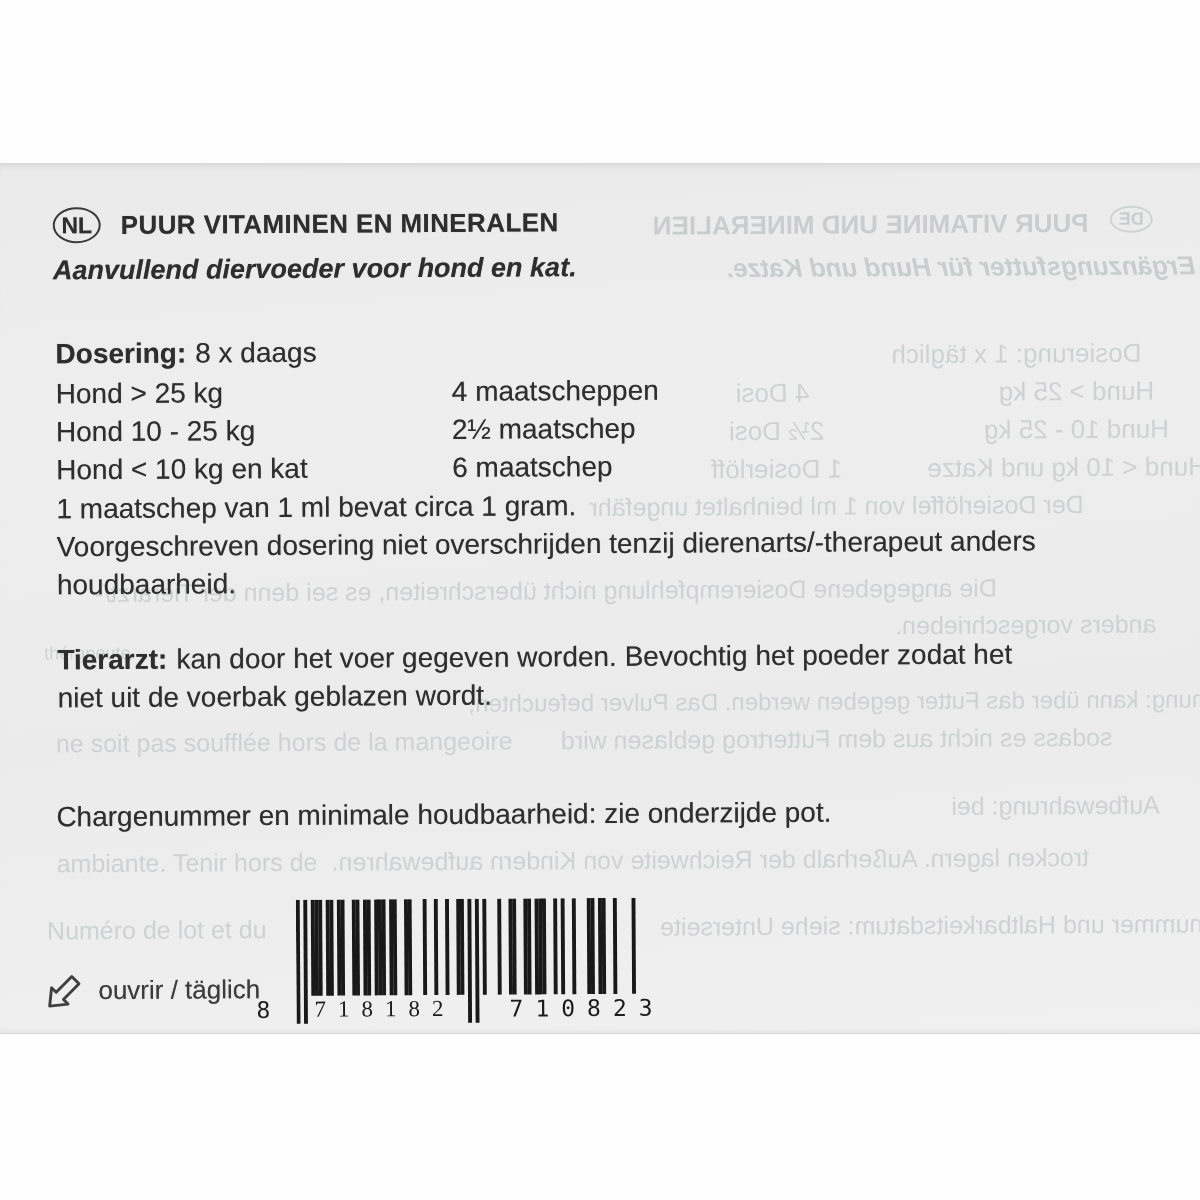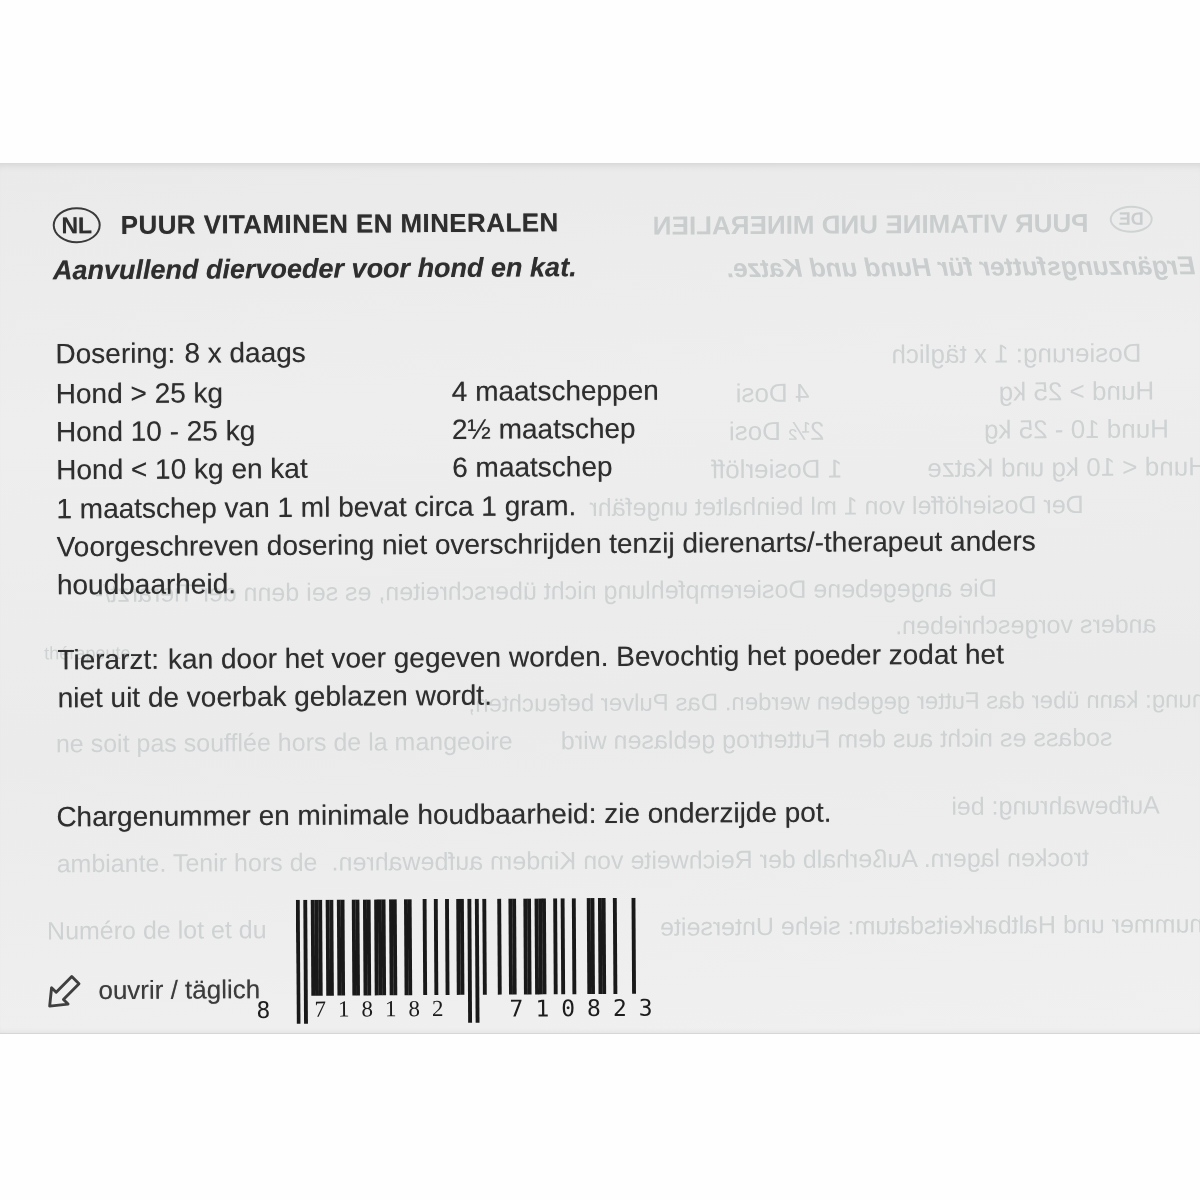--- a/index.html
+++ b/index.html
@@ -22,21 +22,21 @@
   .hdr{left:55px;top:40px;display:flex;align-items:center;gap:20px;}
   .badge{
     width:44px;height:32px;border:2.5px solid #3a3a3a;border-radius:50%;
     display:flex;align-items:center;justify-content:center;
     font-weight:bold;font-size:23px;flex:0 0 auto;
   }
   .title{font-size:26px;font-weight:bold;letter-spacing:.4px;}
   .subtitle{left:55px;top:88px;font-size:27px;font-weight:bold;font-style:italic;}
   
   .dosline{left:57px;top:171px;}
-  .bhead{font-weight:normal;margin-right:9px;}
+  .bhead{font-weight:bold;margin-right:9px;}
   .dose-row{left:57px;width:1070px;}
   .r1{top:211px}.r2{top:249px}.r3{top:287px}
   .dose-row .c2{position:absolute;left:396px;}
   .note{left:57px;top:326px;}
   .warn1{left:57px;top:364px;}
   .warn2{left:57px;top:402px;}
   .t1{left:57px;top:477px;}
   .t2{left:57px;top:515px;}
   .batch{left:55px;top:634px;}
   

